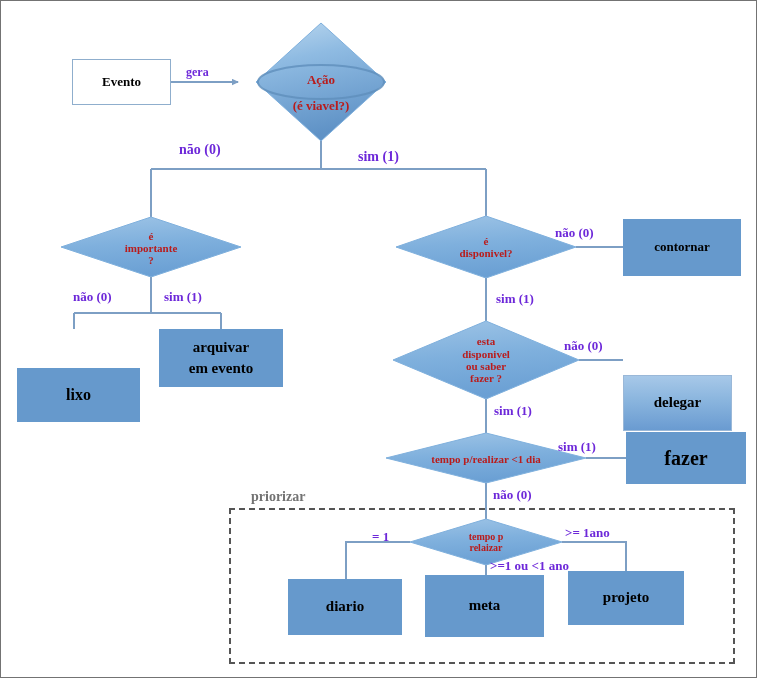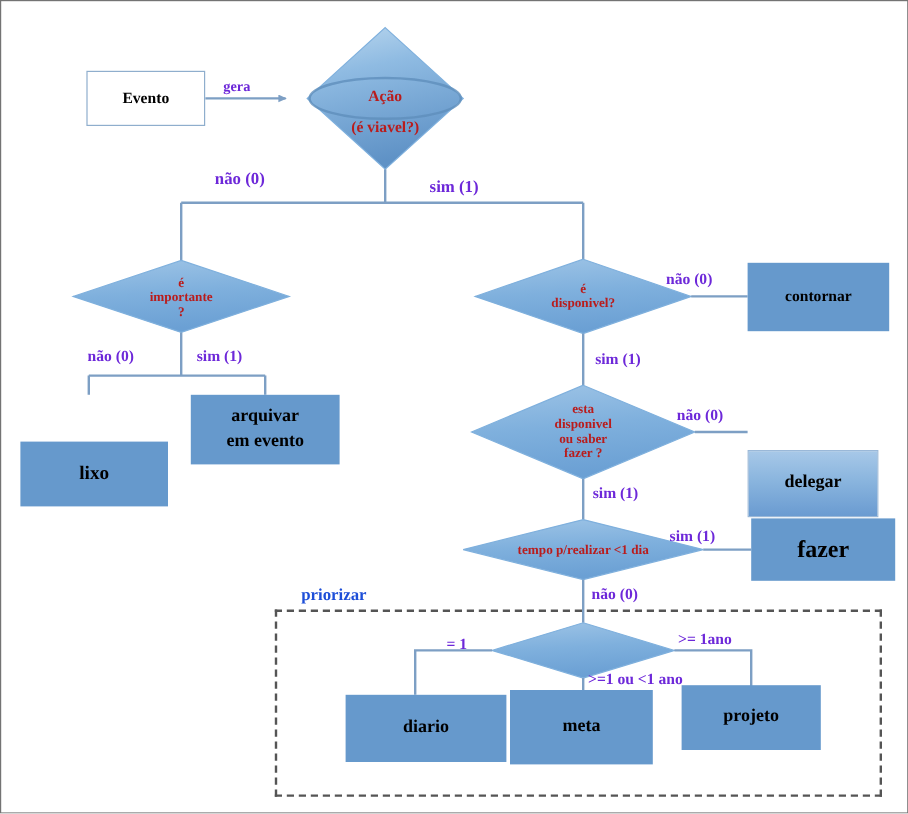--- a/index.html
+++ b/index.html
@@ -63,21 +63,21 @@
     text-align: center;
     font-weight: bold;
     color: #b91c1c;
     line-height: 1.12;
     z-index: 4;
     pointer-events: none;
   }
   .group-label {
     position: absolute;
     font-weight: bold;
-    color: #1d4ed8;
+    color: #737373;
     z-index: 5;
   }
   .dashed-group {
     position: absolute;
     border: 2px dashed #555555;
     z-index: 1;
     background: transparent;
   }
 </style>
 </head>
@@ -156,21 +156,21 @@
   </div>
 
   <div class="node box-grad" style="left:622px; top:330px; width:109px; height:56px; font-size:15px;margin-top:44px;">
     <span>delegar</span>
   </div>
 
   <div class="node box-flat" style="left:625px; top:431px; width:120px; height:52px; font-size:20px;">
     <span>fazer</span>
   </div>
 
-  <div class="node box-flat" style="left:287px; top:578px; width:134px; height:56px; font-size:15px;">
+  <div class="node box-flat" style="left:287px; top:578px; width:114px; height:56px; font-size:15px;">
     <span>diario</span>
   </div>
 
   <div class="node box-flat" style="left:424px; top:574px; width:119px; height:62px; font-size:15px;">
     <span>meta</span>
   </div>
 
   <div class="node box-flat" style="left:567px; top:570px; width:116px; height:54px; font-size:15px;">
     <span>projeto</span>
   </div>
@@ -196,20 +196,24 @@
     <span>disponivel</span>
     <span>ou saber</span>
     <span>fazer ?</span>
   </div>
 
   <div class="diamond-text" style="left:412px; top:442px; width:146px; height:32px; flex-direction:row; font-size:11px;">
     <span>tempo p/</span>
     <span>realizar &lt;1 dia</span>
   </div>
 
+  <div class="diamond-text" style="left:432px; top:526px; width:106px; height:30px; flex-direction:column; font-size:10px;">
+    <span>tempo p</span>
+    <span>relaizar</span>
+  </div>
 
   <div class="edge-label" style="left:185px; top:64px; font-size:12px;">gera</div>
 
   <div class="edge-label" style="left:178px; top:141px; font-size:14px;">não (0)</div>
 
   <div class="edge-label" style="left:357px; top:148px; font-size:14px;">sim (1)</div>
 
   <div class="edge-label" style="left:72px; top:288px; font-size:13px;">não (0)</div>
 
   <div class="edge-label" style="left:163px; top:288px; font-size:13px;">sim (1)</div>

